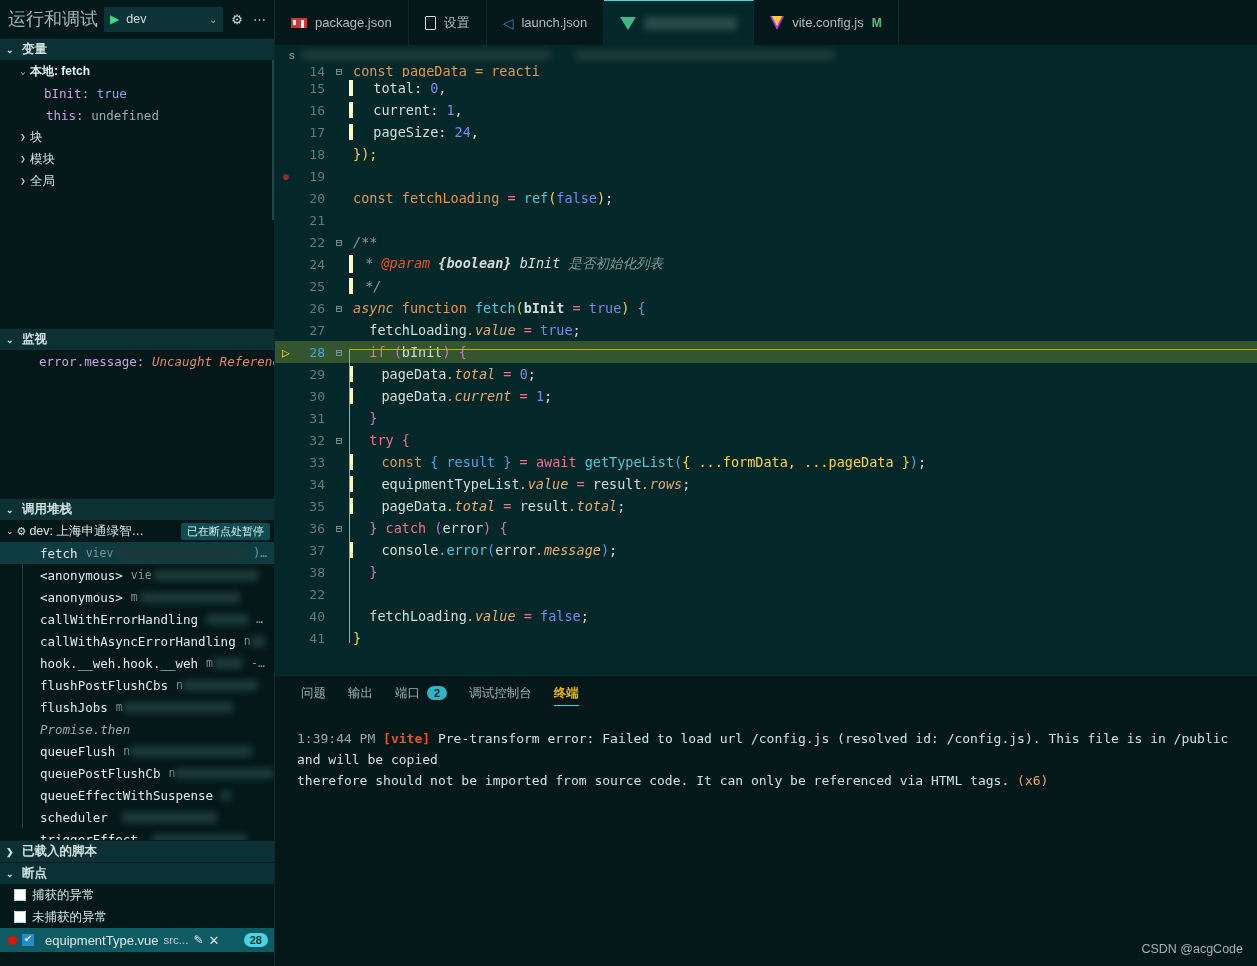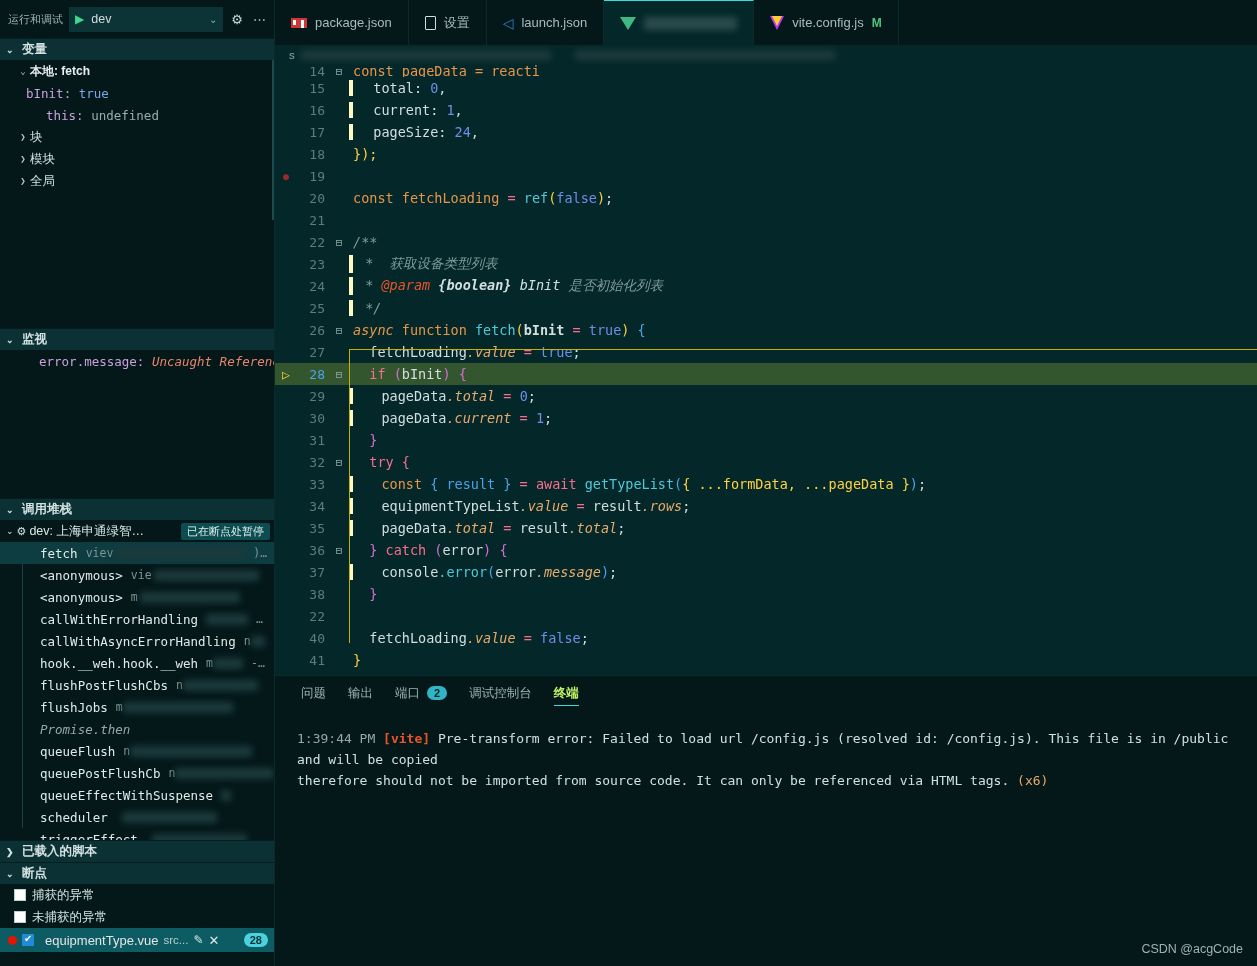--- a/index.html
+++ b/index.html
@@ -16,21 +16,21 @@
     width: 275px; height: 966px;
     background: #04181a;
     border-right: 1px solid #0a2a2c;
     display: flex; flex-direction: column;
     position: relative;
   }
   .debug-toolbar {
     height: 38px; display: flex; align-items: center; gap: 6px;
     padding: 0 6px 0 8px; background: #04181a; flex: 0 0 auto;
   }
-  .debug-toolbar .label { font-size: 11px; color: #9fb6b6; white-space: nowrap; }
+  .debug-toolbar .label { font-size: 18px; color: #9fb6b6; white-space: nowrap; }
   .dropdown {
     flex: 1; height: 25px; background: #0c3336; display: flex; align-items: center;
     gap: 7px; padding: 0 6px; min-width: 0;
   }
   .dropdown .play { color: #3fd98a; font-size: 12px; line-height: 1; }
   .dropdown .dval { font-size: 12.5px; color: #cfdede; flex: 1; white-space: nowrap; overflow: hidden; }
   .dropdown .chev { color: #8fb0b0; font-size: 10px; }
   .ticon { color: #c6d8d8; font-size: 13px; line-height: 1; cursor: pointer; padding: 0 2px; }
 
   .sect-header {
@@ -148,21 +148,21 @@
   .tk-cmt-type { color:#d4dede; font-weight:700; font-style:italic;}
   .tk-cmt-par { color:#cfe0e0; font-style:italic;}
   .tk-async { color:#e8954a; font-style:italic;}
   .tk-param { color:#d4dede; font-weight:700;}
   .fn-outline { position:absolute; border:1px solid #c9b000; pointer-events:none; }
 
   
   .panel { height:291px; background:#04181a; display:flex; flex-direction:column; flex:0 0 auto; border-top:1px solid #0a2a2c;}
   .panel-tabs { height:34px; display:flex; align-items:center; gap:22px; padding-left:26px; flex:0 0 auto;}
   .ptab { font-size:12.5px; color:#9db3b3; position:relative; height:34px; display:flex; align-items:center; gap:7px;}
-  .ptab.active { color:#bef264; font-weight:700; }
+  .ptab.active { color:#eab308; font-weight:700; }
   .ptab.active::after{content:""; position:absolute; left:0; right:0; bottom:4px; height:1.5px; background:#3fd9d9;}
   .pbadge { background:#2fb5c4; color:#042527; font-size:11px; border-radius:9px; padding:1px 7px; font-weight:700;}
   .term { flex:1; padding:18px 14px 0 22px; font-family:"DejaVu Sans Mono", monospace; font-size:13px; color:#cfe0e0; line-height:21px; overflow:hidden;}
   .t-time { color:#93a8a8; }
   .t-vite { color:#e8542a; font-weight:700; }
   .t-x6 { color:#e8a96b; }
   .watermark { position:absolute; right:14px; bottom:10px; font-size:12.5px; color:#9fb2b2;}
 </style>
 </head>
 <body>
@@ -184,21 +184,21 @@
 
     <div class="sect-header">
       <span class="tw">⌄</span>
       <span class="cn" style="font-weight:700">变量</span>
     </div>
     <div class="sect-body" style="height:268px">
       <div class="tree-row" style="padding-left:16px">
         <span class="tw">⌄</span>
         <span class="vname-plain">本地: fetch</span>
       </div>
-      <div class="tree-row" style="padding-left:26px">
+      <div class="tree-row" style="padding-left:44px">
         <span class="vname">bInit:</span>
         <span>&nbsp;</span>
         <span class="vval-bool">true</span>
       </div>
       <div class="tree-row" style="padding-left:46px">
         <span class="vname">this:</span>
         <span>&nbsp;</span>
         <span class="vval-undef">undefined</span>
       </div>
       <div class="tree-row" style="padding-left:16px">
@@ -429,26 +429,20 @@
         </div>
 
         <div class="cline">
           <span class="gutter-bp"></span>
           <span class="lnum">22</span>
           <span class="fold">⊟</span>
           <span class="ctext"><span class="tk-cmt">/**</span></span>
         </div>
         <div class="cline">
           <span class="gutter-bp"></span>
-          <span class="lnum">23</span>
-          <span class="fold"></span>
-          <span class="ctext indent-g">&nbsp;<span class="tk-cmt">*  获取设备类型列表</span></span>
-        </div>
-        <div class="cline">
-          <span class="gutter-bp"></span>
           <span class="lnum">24</span>
           <span class="fold"></span>
           <span class="ctext indent-g">&nbsp;<span class="tk-cmt">*</span> <span class="tk-cmt-tag">@param</span> <span class="tk-cmt-type">{boolean}</span> <span class="tk-cmt-par">bInit</span> <span class="tk-cmt">是否初始化列表</span></span>
         </div>
         <div class="cline">
           <span class="gutter-bp"></span>
           <span class="lnum">25</span>
           <span class="fold"></span>
           <span class="ctext indent-g">&nbsp;<span class="tk-cmt">*/</span></span>
         </div>

